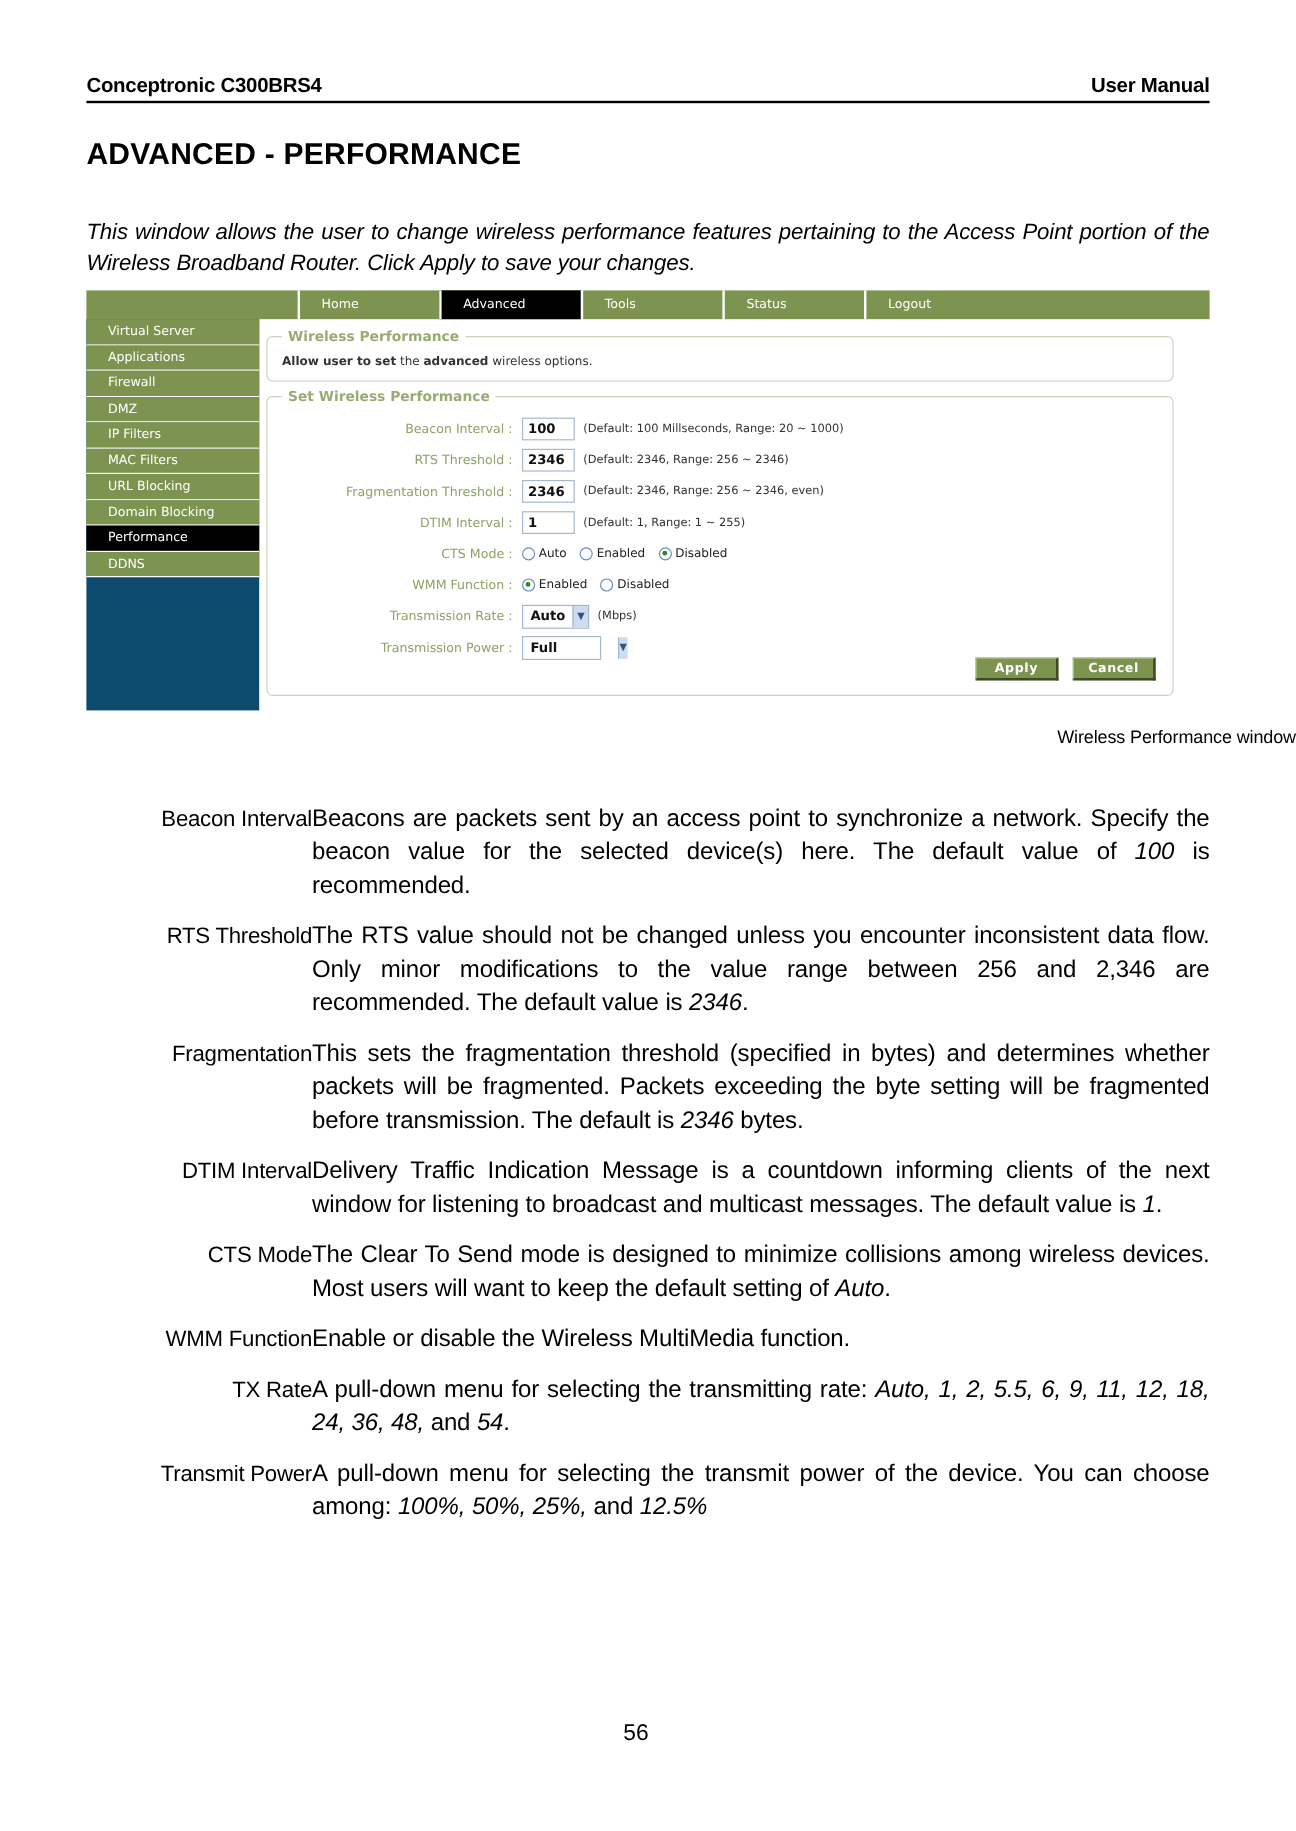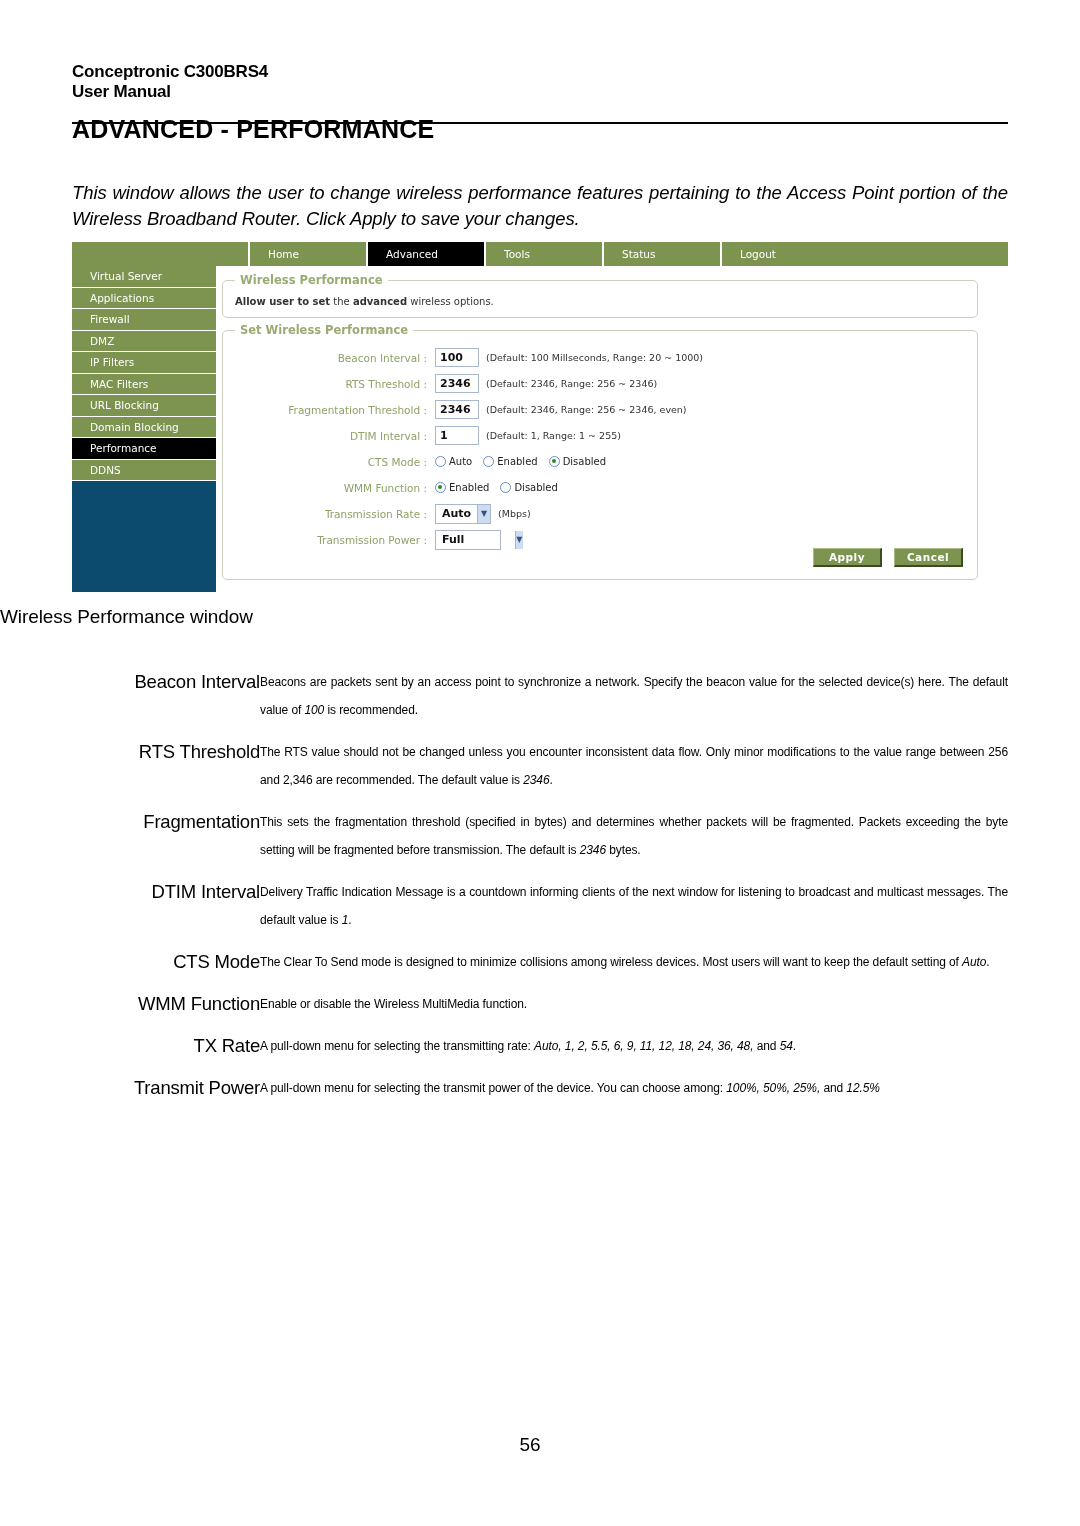--- a/index.html
+++ b/index.html
@@ -19,25 +19,24 @@
   
   .page-header {
     position: absolute;
     left: 72px;
     top: 62px;
     width: 936px;
     display: flex;
     justify-content: space-between;
     align-items: baseline;
     border-bottom: 2px solid #000;
-    padding-bottom: 20px;
+    padding-bottom: 2px;
     font-size: 17px;
     font-weight: bold;
     letter-spacing: -0.2px;
-    flex-direction: column;
   }
 
   
   .section-title {
     position: absolute;
     left: 72px;
     top: 115px;
     font-size: 25px;
     font-weight: bold;
     letter-spacing: 0.2px;
@@ -286,22 +285,22 @@
     justify-content: center;
     box-sizing: border-box;
     letter-spacing: 0.5px;
   }
 
   
   .caption {
     position: absolute;
     left: 0; top: 606px;
     width: 1080px;
-    text-align: left;
-    font-size: 19px;
+    text-align: right;
+    font-size: 15px;
     letter-spacing: -0.1px;
   }
 
   
   .defs {
     position: absolute;
     left: 72px;
     top: 668px;
     width: 936px;
   }
@@ -312,21 +311,21 @@
   .def-term {
     width: 188px;
     flex: none;
     font-size: 18.5px;
     line-height: 28px;
     letter-spacing: -0.2px;
     text-align: right;
   }
   .def-desc {
     flex: 1;
-    font-size: 12px;
+    font-size: 20px;
     line-height: 28px;
     text-align: justify;
     letter-spacing: -0.1px;
   }
   .def-desc i { font-style: italic; }
 
   
   .page-number {
     position: absolute;
     left: 0;

